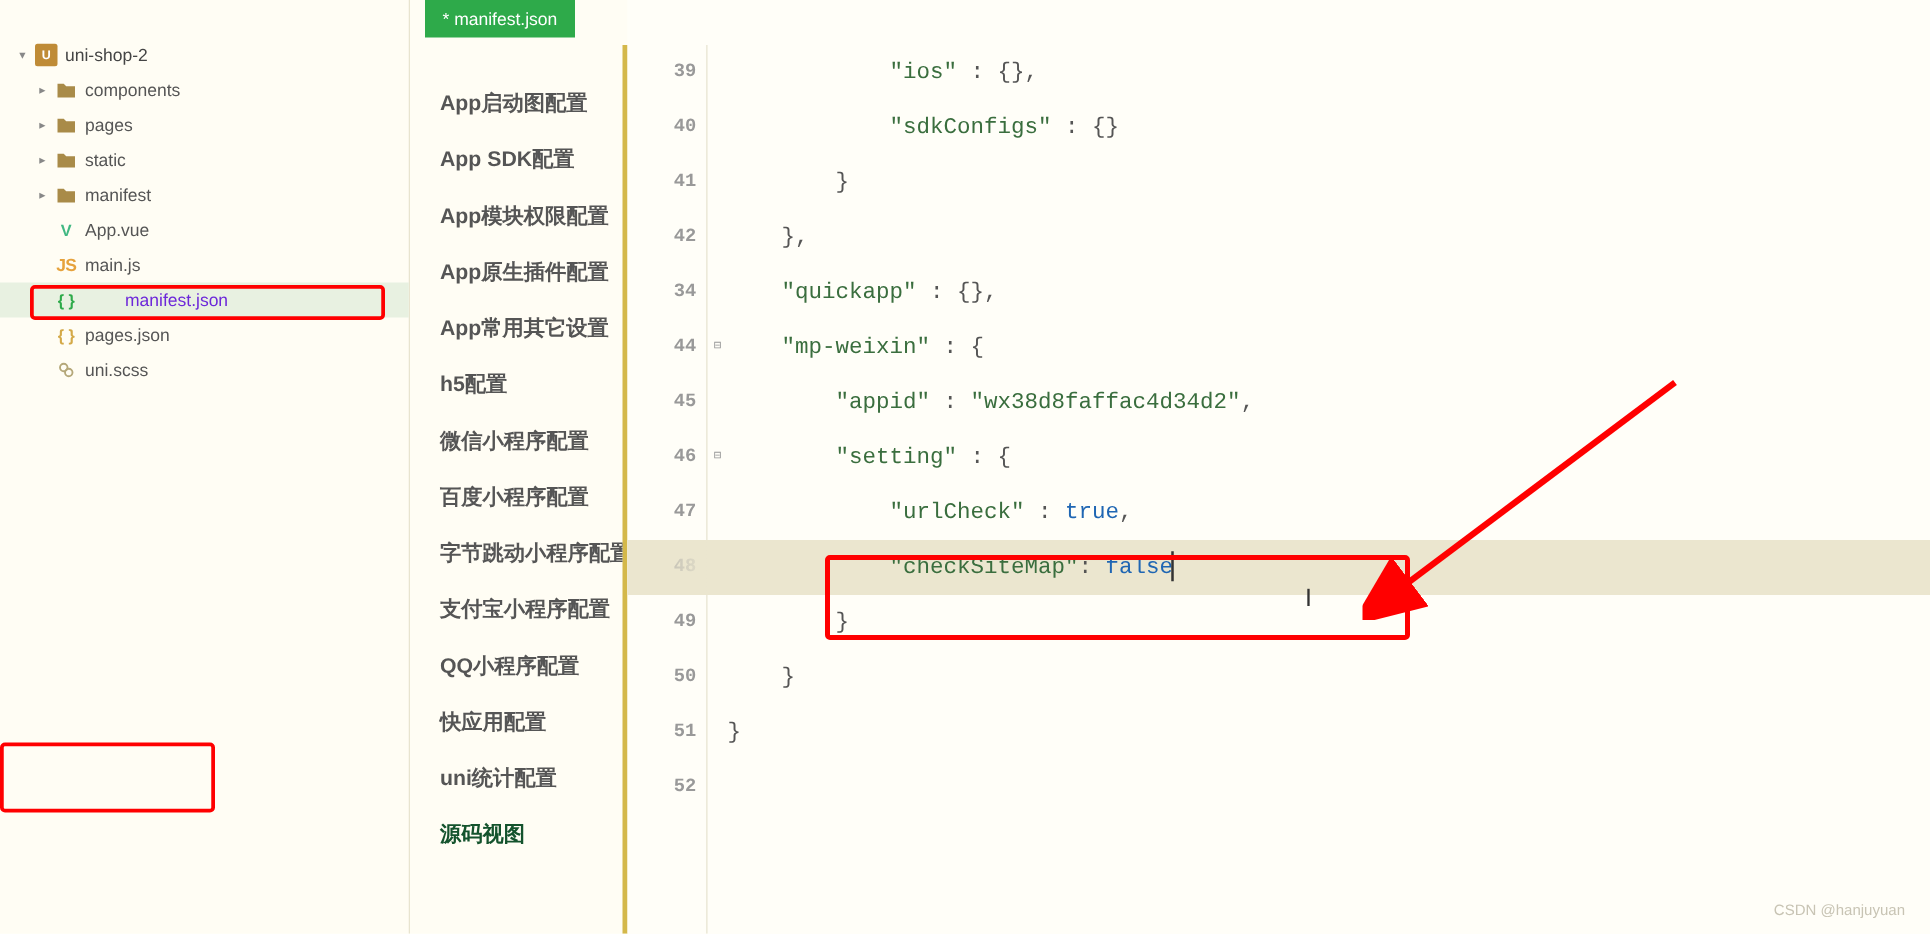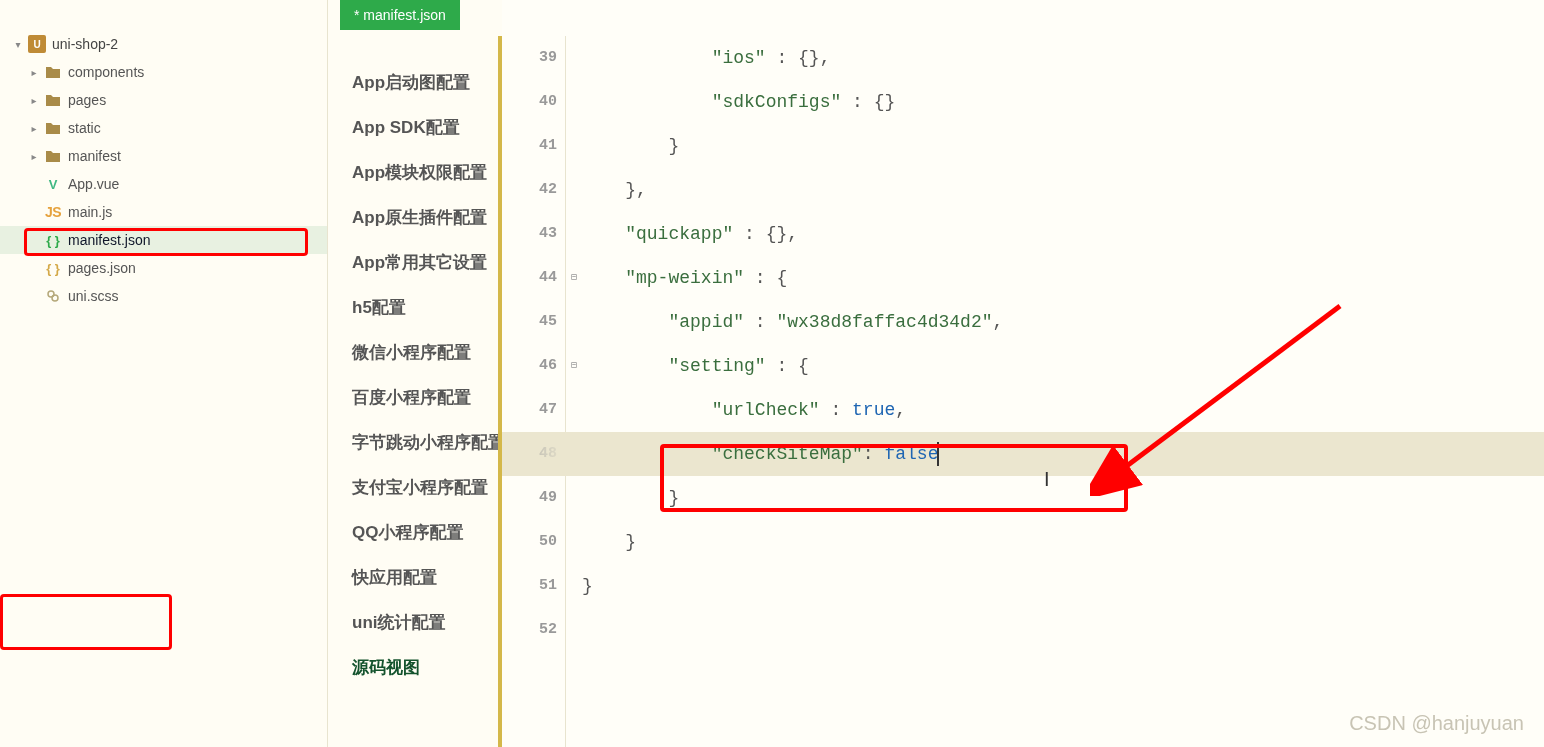--- a/index.html
+++ b/index.html
@@ -39,21 +39,21 @@
   .folder-icon svg { fill: #a98b48; }
   .proj-icon { background: #bf8b36; color: #fff; font-size: 10px; font-weight: bold; border-radius: 2px; width: 16px; height: 16px; }
   .vue-icon { color: #41b883; font-weight: bold; font-size: 13px; }
   .js-icon { color: #e6a23c; font-weight: bold; font-size: 14px; letter-spacing: -0.5px; }
   .json-icon { color: #d4a948; font-weight: bold; font-size: 13px; }
   .json-icon.active { color: #2eaa4a; }
   .scss-icon svg { stroke: #b5a87a; fill: none; }
   .tree-item.selected {
     background: #e8f1e1;
   }
-  .tree-item.selected .label { color: #0f172a; }
+  .tree-item.selected .label { color: #6d28d9; margin-left: 32px; }
   .highlight-box-1 {
     position: absolute;
     left: 24px; top: 228px;
     width: 284px; height: 28px;
     border: 3px solid #ff0000;
     border-radius: 4px;
     pointer-events: none;
   }
   
   .middle-col {
@@ -178,21 +178,21 @@
   .text-cursor-icon {
     position: absolute;
     left: 1044px; top: 468px;
     font-size: 20px; color: #333;
     z-index: 6;
   }
   .watermark {
     position: absolute;
     right: 20px; bottom: 12px;
     color: #c8c4b4;
-    font-size: 20px;
+    font-size: 12px;
     font-family: Arial, sans-serif;
   }
 </style>
 </head>
 <body>
 
 <div class="container">
 
   <div class="file-tree">
     <div class="tree-item root">
@@ -306,21 +306,21 @@
       </div>
   </div>
 
   <div class="editor">
     <div class="row-highlight"></div>
     <div class="gutter" id="gutter">
         <div class="ln">39</div>
         <div class="ln">40</div>
         <div class="ln">41</div>
         <div class="ln">42</div>
-        <div class="ln">43</div>
+        <div class="ln">34</div>
         <div class="ln">44</div>
         <div class="ln">45</div>
         <div class="ln">46</div>
         <div class="ln">47</div>
         <div class="ln">48</div>
         <div class="ln">49</div>
         <div class="ln">50</div>
         <div class="ln">51</div>
         <div class="ln">52</div>
       </div>

